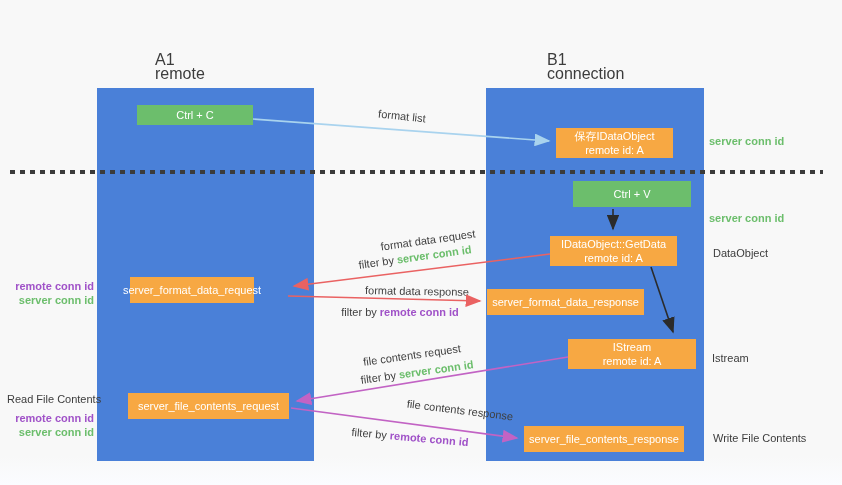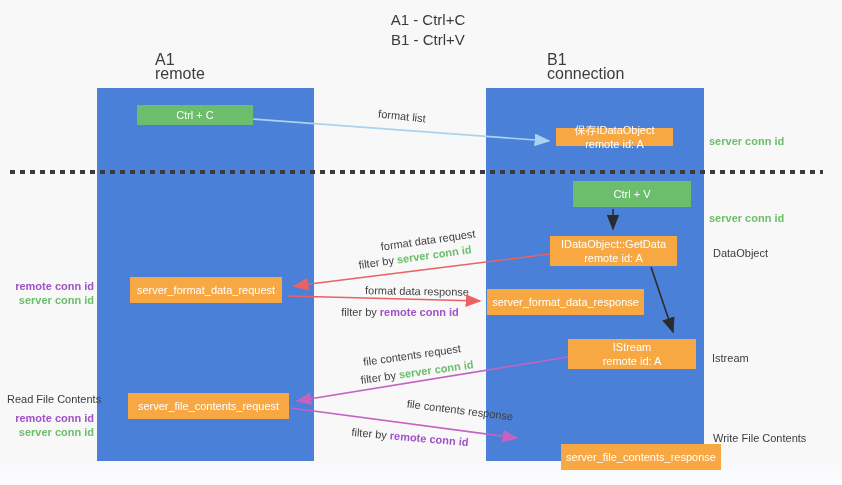--- a/index.html
+++ b/index.html
@@ -23,75 +23,71 @@
   .right-align{text-align:right;}
   .alabel{position:absolute;font-size:11px;color:#3f3f3f;white-space:nowrap;
     transform:translate(-50%,-50%) rotate(var(--rot,0deg));}
   .arrows{position:absolute;left:0;top:0;pointer-events:none;}
 </style>
 </head>
 <body>
 
 <div class="stage">
 
-  <div class="title">
-    <div>A1 - Ctrl+C</div>
-    <div>B1 - Ctrl+V</div>
-  </div>
 
   <div class="col-header" style="left:155px;top:53px;width:100px;">
     <div>A1</div>
     <div>remote</div>
   </div>
   <div class="col-header" style="left:547px;top:53px;width:100px;">
     <div>B1</div>
     <div>connection</div>
   </div>
 
   <div class="column left-col"></div>
   <div class="column right-col"></div>
 
   <div class="dotted"></div>
 
   <div class="node green-box" style="left:137px;top:105px;width:116px;height:20px;">
     <span>Ctrl + C</span>
   </div>
 
-  <div class="node orange-box" style="left:556px;top:128px;width:117px;height:18px;">
+  <div class="node orange-box" style="left:556px;top:128px;width:117px;height:30px;">
     <span>保存IDataObject</span>
     <span>remote id: A</span>
   </div>
 
   <div class="node green-box" style="left:554px;top:181px;width:118px;height:26px;margin-left:19px;">
     <span>Ctrl + V</span>
   </div>
 
   <div class="node orange-box" style="left:550px;top:236px;width:127px;height:30px;">
     <span>IDataObject::GetData</span>
     <span>remote id: A</span>
   </div>
 
-  <div class="node orange-box" style="left:130px;top:277px;width:152px;height:26px;">
+  <div class="node orange-box" style="left:130px;top:277px;width:124px;height:26px;">
     <span>server_format_data_request</span>
   </div>
 
   <div class="node orange-box" style="left:487px;top:289px;width:157px;height:26px;">
     <span>server_format_data_response</span>
   </div>
 
   <div class="node orange-box" style="left:568px;top:339px;width:128px;height:30px;">
     <span>IStream</span>
     <span>remote id: A</span>
   </div>
 
   <div class="node orange-box" style="left:128px;top:393px;width:161px;height:26px;">
     <span>server_file_contents_request</span>
   </div>
 
-  <div class="node orange-box" style="left:524px;top:444px;width:160px;height:26px;margin-left:37px;">
+  <div class="node orange-box" style="left:524px;top:426px;width:160px;height:26px;">
     <span>server_file_contents_response</span>
   </div>
 
   <div class="side-label green-text" style="left:709px;top:134px;">server conn id</div>
   <div class="side-label green-text" style="left:709px;top:211px;">server conn id</div>
   <div class="side-label dark-text" style="left:713px;top:246px;">DataObject</div>
   <div class="side-label dark-text" style="left:712px;top:351px;">Istream</div>
   <div class="side-label dark-text" style="left:713px;top:431px;">Write File Contents</div>
 
   <div class="side-label right-align" style="left:8px;top:279px;width:86px;">

